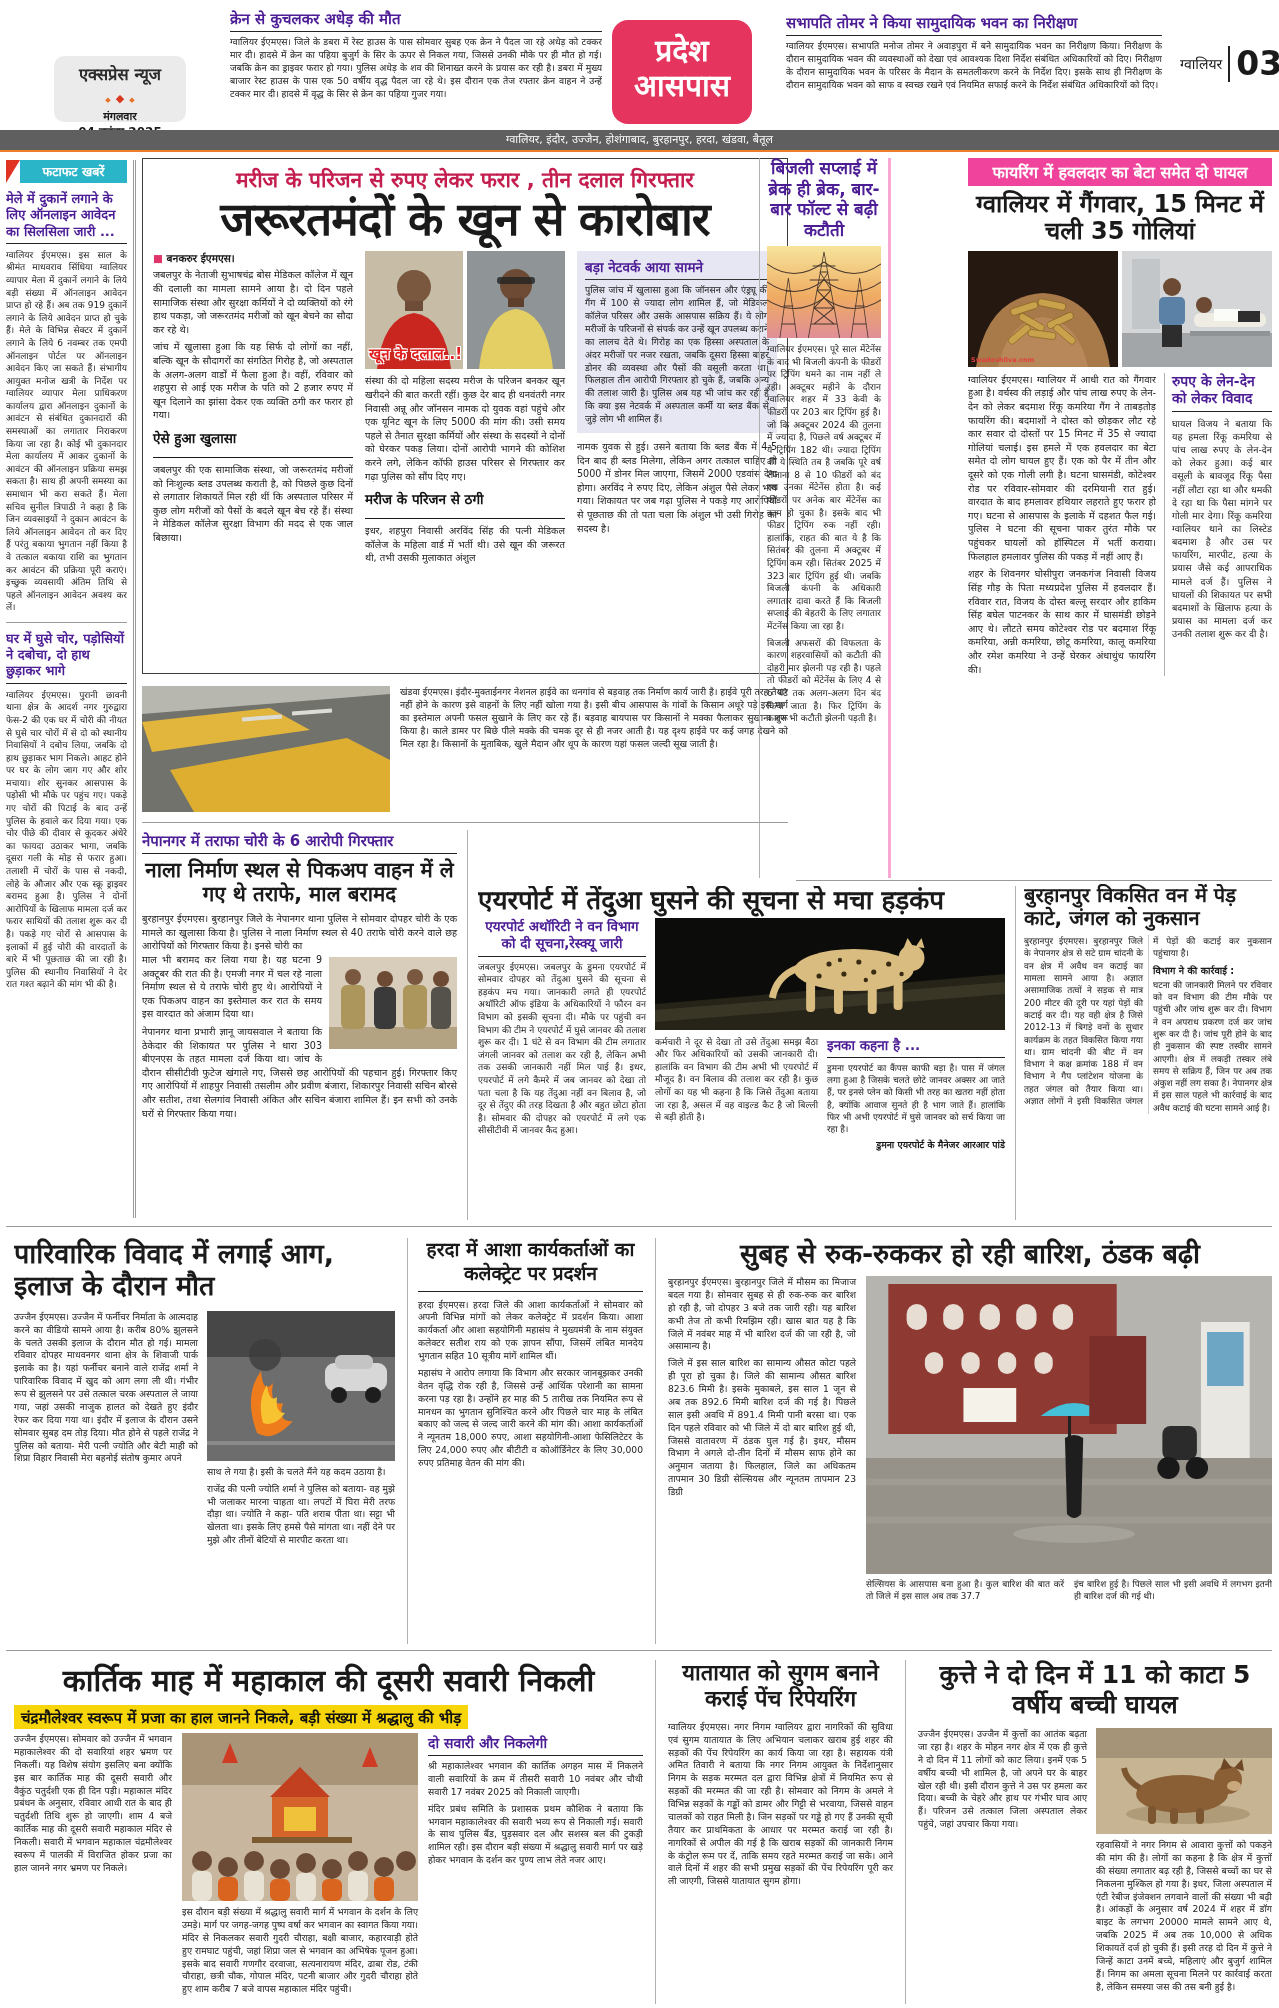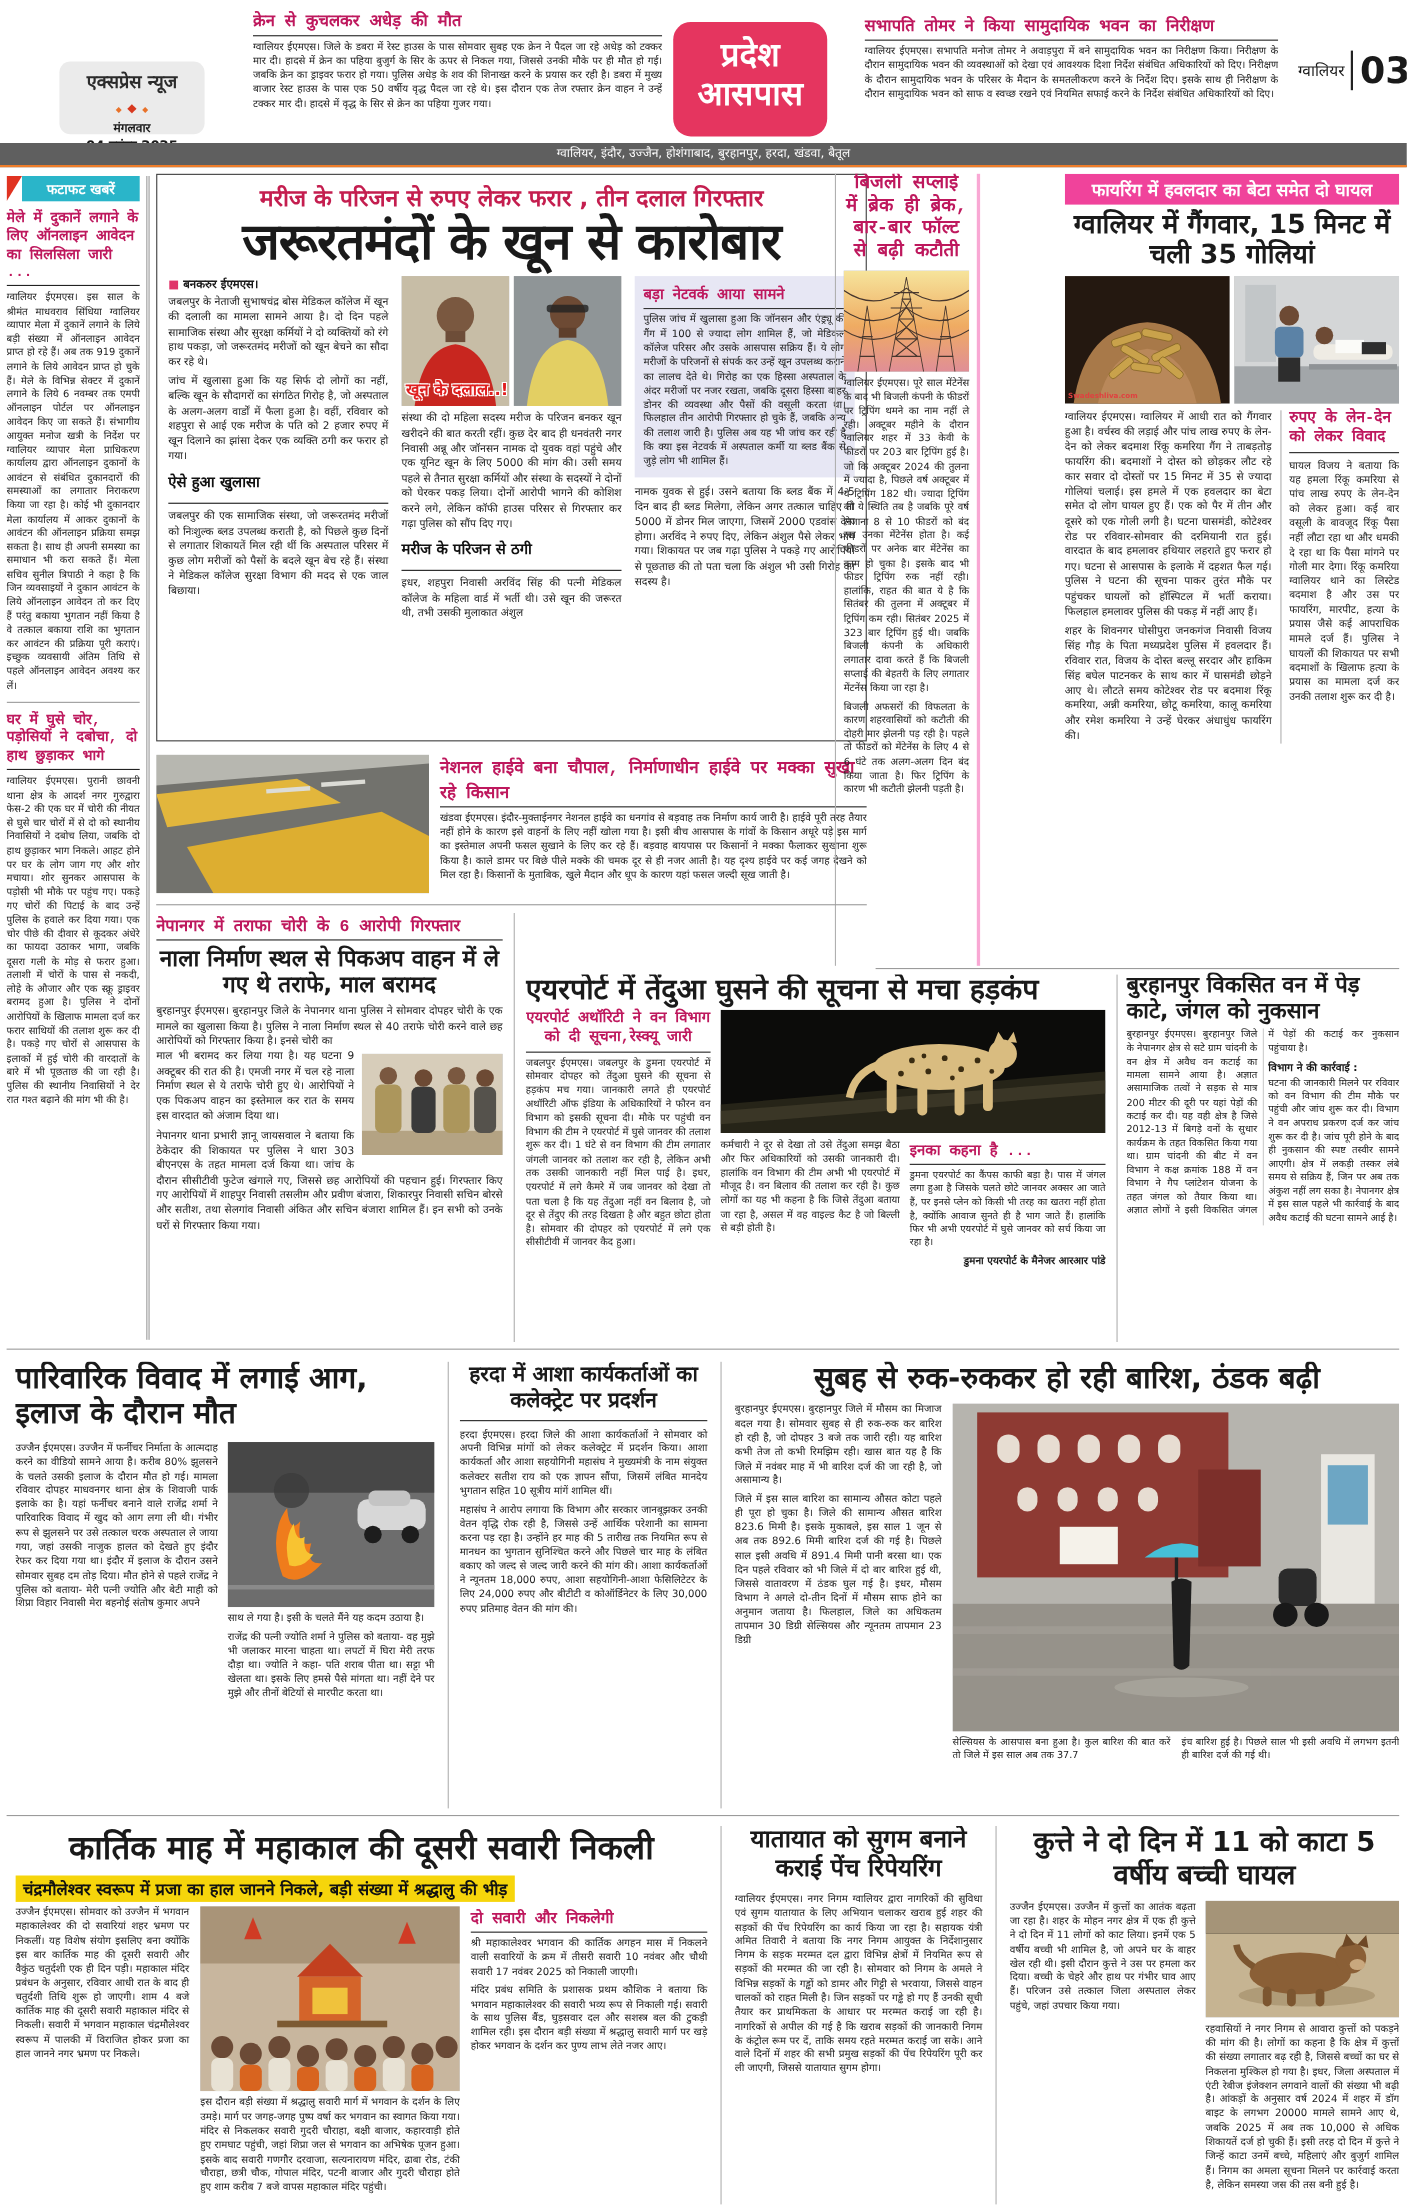--- a/index.html
+++ b/index.html
@@ -1,21 +1,21 @@
 <!DOCTYPE html>
 <html lang="hi"><head>
 <meta charset="utf-8">
 <style>
   html,body{margin:0;padding:0;background:#fff;}
   .page{position:relative;width:1279px;height:2008px;background:#fff;overflow:hidden;
         font-family:"DejaVu Sans","Liberation Sans",sans-serif;color:#1a1a1a;}
   .abs{position:absolute;}
   .bt{font-size:9.6px;line-height:1.42;text-align:justify;color:#222;}
   .bt-s{font-size:9.2px;line-height:1.4;text-align:justify;color:#222;}
-  .story-h{font-weight:bold;color:#be185d;font-family:Liberation Mono, monospace;}
+  .story-h{font-weight:bold;color:#4c1d95;}
   .u15{border-bottom:1.8px solid #222;padding-bottom:3px;}
   .subhead{font-weight:bold;font-size:13.5px;border-bottom:1.6px solid #1a1a1a;padding-bottom:10px;margin:7px 0 5px;color:#111;}
   .photo{position:relative;overflow:hidden;background:#c8c8c8;}
   .photo svg{display:block;width:100%;height:100%;}
   .hrule{position:absolute;height:1px;background:#9b9b9b;}
   .kicker-red{font-weight:bold;text-align:center;}
   .p + .p{margin-top:4px;}
   .quote-attr{font-weight:bold;text-align:right;font-size:9.3px;margin-top:3px;}
 </style>
 </head>
@@ -126,21 +126,20 @@
       <svg viewBox="0 0 248 126" preserveAspectRatio="none">
         <rect width="248" height="126" fill="#b7b7b0"></rect>
         <path d="M0 28 L248 8 L248 126 L0 126 Z" fill="#72726d"></path>
         <path d="M0 36 L128 22 L168 44 L10 66 Z" fill="#e2b63c"></path>
         <path d="M28 84 L205 52 L248 74 L248 126 L52 126 Z" fill="#ddae30"></path>
         <rect x="100" y="30" width="40" height="4" fill="#dcdcd6" transform="rotate(-4 120 32)"></rect>
         <rect x="150" y="24" width="40" height="4" fill="#dcdcd6" transform="rotate(-4 170 26)"></rect>
       </svg>
     </div>
     <div style="flex:1;">
-      <div class="story-h u15" style="font-size:15.5px;margin-bottom:4px;">नेशनल हाईवे बना चौपाल, निर्माणाधीन हाईवे पर मक्का सुखा रहे किसान</div>
       <div class="bt-s">खंडवा ईएमएस। इंदौर-मुक्ताईनगर नेशनल हाईवे का धनगांव से बड़वाह तक निर्माण कार्य जारी है। हाईवे पूरी तरह तैयार नहीं होने के कारण इसे वाहनों के लिए नहीं खोला गया है। इसी बीच आसपास के गांवों के किसान अधूरे पड़े इस मार्ग का इस्तेमाल अपनी फसल सुखाने के लिए कर रहे हैं। बड़वाह बायपास पर किसानों ने मक्का फैलाकर सुखाना शुरू किया है। काले डामर पर बिछे पीले मक्के की चमक दूर से ही नजर आती है। यह दृश्य हाईवे पर कई जगह देखने को मिल रहा है। किसानों के मुताबिक, खुले मैदान और धूप के कारण यहां फसल जल्दी सूख जाती है।</div>
     </div>
   </div>
 
   <div class="abs" style="left:759px;top:158px;width:132px;height:720px;border-left:1px solid #b0b0b0;border-right:3px solid #f9a8d4;box-sizing:border-box;padding:0 7px;overflow:hidden;">
     <div class="story-h" style="font-size:17px;text-align:center;line-height:1.22;margin-bottom:5px;">बिजली सप्लाई में ब्रेक ही ब्रेक, बार-बार फॉल्ट से बढ़ी कटौती</div>
     <div class="photo" style="width:100%;height:92px;margin-bottom:5px;">
       <svg viewBox="0 0 160 92" preserveAspectRatio="none">
         <defs>
             <linearGradient id="sky1" x1="0" y1="0" x2="0" y2="1">

